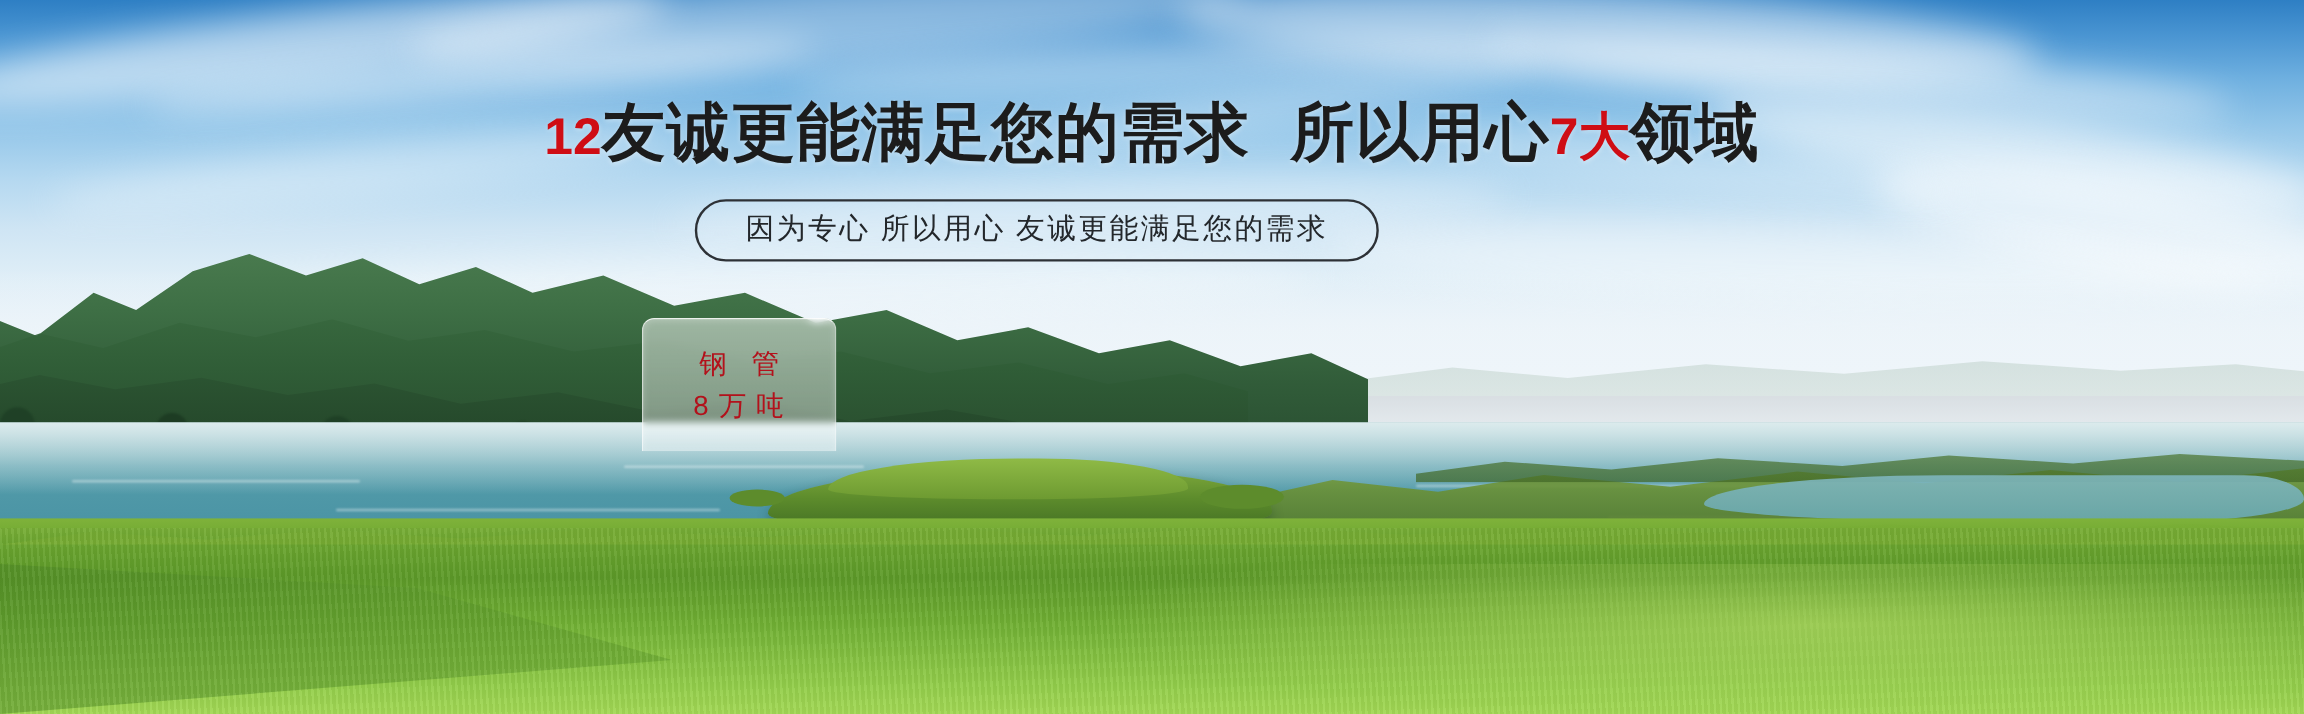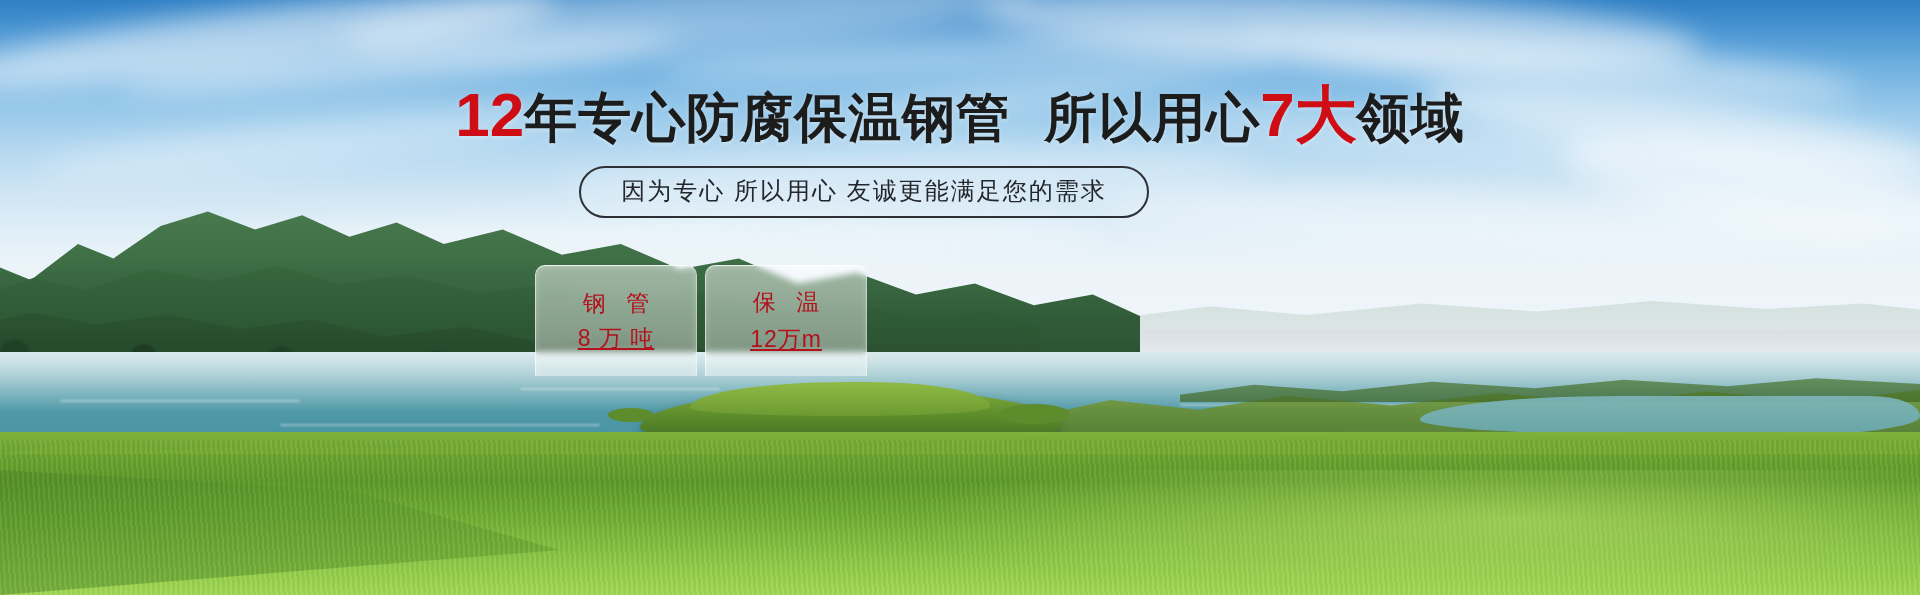--- a/index.html
+++ b/index.html
@@ -203,21 +203,21 @@
     position:absolute;left:0;top:84px;width:1920px;
     text-align:center;
     font-size:53px;
     font-weight:bold;
     line-height:1;
     color:#1c1c1c;
     letter-spacing:1px;
     white-space:nowrap;
     text-shadow:0 2px 4px rgba(255,255,255,.35);
   }
-  .headline .num{color:#cf0d14;font-size:62px;letter-spacing:0;}
+  .headline .num{color:#cf0d14;font-size:43px;letter-spacing:0;}
   .headline .gap{display:inline-block;width:34px;}
 
   .subwrap{
     position:absolute;left:0;top:166px;width:1728px;
     display:flex;justify-content:center;
   }
   .subtitle{
     border:2px solid #2d3136;
     border-radius:30px;
     padding:8px 40px 10px;
@@ -255,21 +255,20 @@
     text-indent:7px;
     line-height:1;
     font-weight:normal;
   }
   .card-value{
     font-size:23px;
     color:#b3111b;
     letter-spacing:1px;
     line-height:1;
     white-space:nowrap;
-    text-decoration:underline;
   }
   .card-value sup{font-size:14px;vertical-align:super;letter-spacing:0;}
 </style>
 </head>
 <body>
 
 <div class="stage">
 
   <div class="scene">
     <div class="sky"></div>
@@ -317,40 +316,34 @@
     <div class="grass"></div>
     <div class="grass-edge"></div>
     <div class="grass-l"></div>
     <div class="grass-tex"></div>
     <div class="grass-sheen"></div>
   </div>
 
   <div class="content">
 
     <div class="headline">
-      <span class="num">12</span><span>年专心防腐保温钢管</span><span class="gap"></span><span>所以用心</span><span class="num">7大</span><span>领域</span>
+      <span class="num">12</span><span>友诚更能满足您的需求</span><span class="gap"></span><span>所以用心</span><span class="num">7大</span><span>领域</span>
     </div>
 
     <div class="subwrap">
       <div class="subtitle">因为专心 所以用心 友诚更能满足您的需求</div>
     </div>
 
     <div class="cards">
 
       <div class="card">
         <div class="card-label">钢 管</div>
         <div class="card-value">
           <span>8 万 吨</span>
         </div>
       </div>
 
 
-      <div class="card">
-        <div class="card-label">保 温</div>
-        <div class="card-value">
-          <span>12万m</span><sup></sup>
-        </div>
-      </div>
 
     </div>
 
   </div>
 </div>
 
 </body></html>

